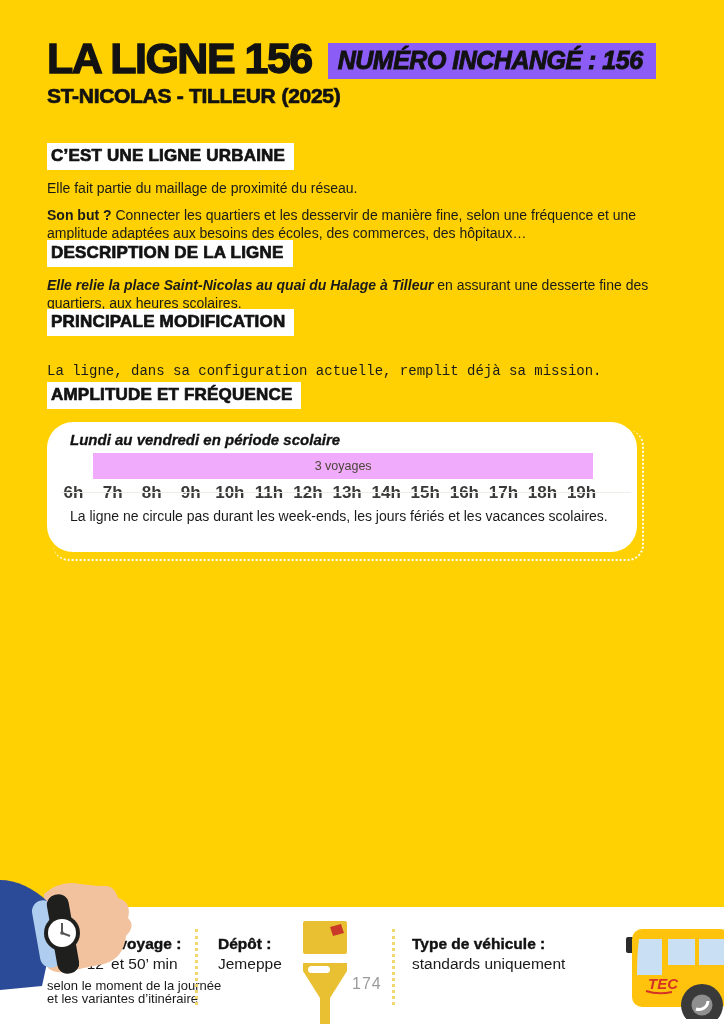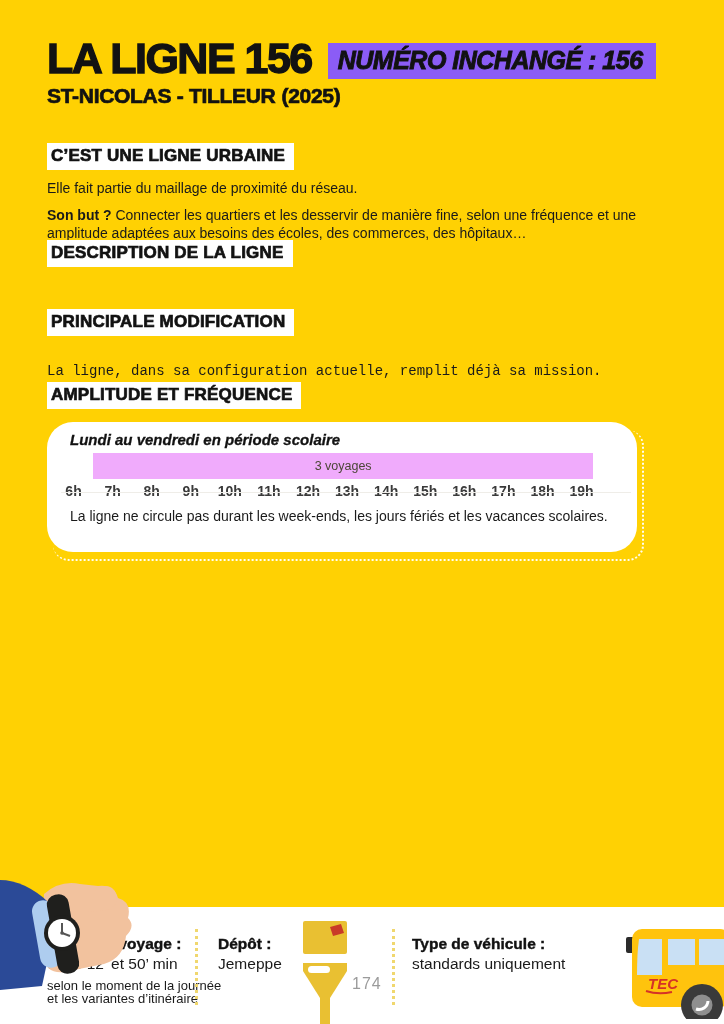--- a/index.html
+++ b/index.html
@@ -55,21 +55,21 @@
     font-weight:bold; font-style:italic; color:#121212;
     -webkit-text-stroke:0.3px #121212;
   }
   .chart { position:absolute; left:7px; top:31px; width:547px; height:46px; }
   .trips-bar {
     position:absolute; top:0; height:26px; background:#FFCA05;
     display:flex; align-items:center; justify-content:center;
   }
   .trips-bar span { font-size:12.5px; color:#4c4637; }
   .hour-ticks { position:absolute; left:0; top:30px; width:100%; display:flex; }
-  .tick { flex:1; text-align:center; font-size:14px; font-weight:bold; color:#3a3a3a; }
+  .tick { flex:1; text-align:center; font-size:17px; font-weight:bold; color:#3a3a3a; }
   .card-divider { position:absolute; left:14px; right:6px; top:70px; border-top:1.5px solid #efede8; }
   .card-note { position:absolute; left:23px; top:86px; margin:0; font-size:14px; color:#1a1a1a; }
 
   
   .footer-band { position:absolute; left:0; top:907px; width:724px; height:117px; background:#fff; }
   .hand-illu { position:absolute; left:0; top:872px; width:132px; height:118px; }
   .fcol { position:absolute; }
   .fcol .flabel { font-size:15.5px; font-weight:900; color:#121212; -webkit-text-stroke:0.4px #121212; }
   .fcol .fvalue { font-size:15.5px; color:#1a1a1a; margin-top:2px; }
   .fcol .fnote  { font-size:13px; color:#1a1a1a; line-height:13px; margin-top:6px; }
@@ -98,20 +98,21 @@
   </div>
 
   <div class="sec" style="top:143px;">
     <div class="sec-heading">C’EST UNE LIGNE URBAINE</div>
     <p>Elle fait partie du maillage de proximité du réseau.</p>
     <p><span class="b">Son but ?</span><span> Connecter les quartiers et les desservir de manière fine, selon une fréquence et une amplitude adaptées aux besoins des écoles, des commerces, des hôpitaux…</span></p>
   </div>
 
   <div class="sec" style="top:240px;">
     <div class="sec-heading">DESCRIPTION DE LA LIGNE</div>
+    <p><span class="bi">Elle relie la place Saint-Nicolas au quai du Halage à Tilleur</span><span> en assurant une desserte fine des quartiers, aux heures scolaires.</span></p>
   </div>
 
   <div class="sec" style="top:309px;">
     <div class="sec-heading">PRINCIPALE MODIFICATION</div>
     <p style="margin-top:26px;font-family:Liberation Mono, monospace;">La ligne, dans sa configuration actuelle, remplit déjà sa mission.</p>
     <p style="margin-top:0;">Elle reste inchangée.</p>
   </div>
 
   <div class="sec" style="top:382px;">
     <div class="sec-heading">AMPLITUDE ET FRÉQUENCE</div>

